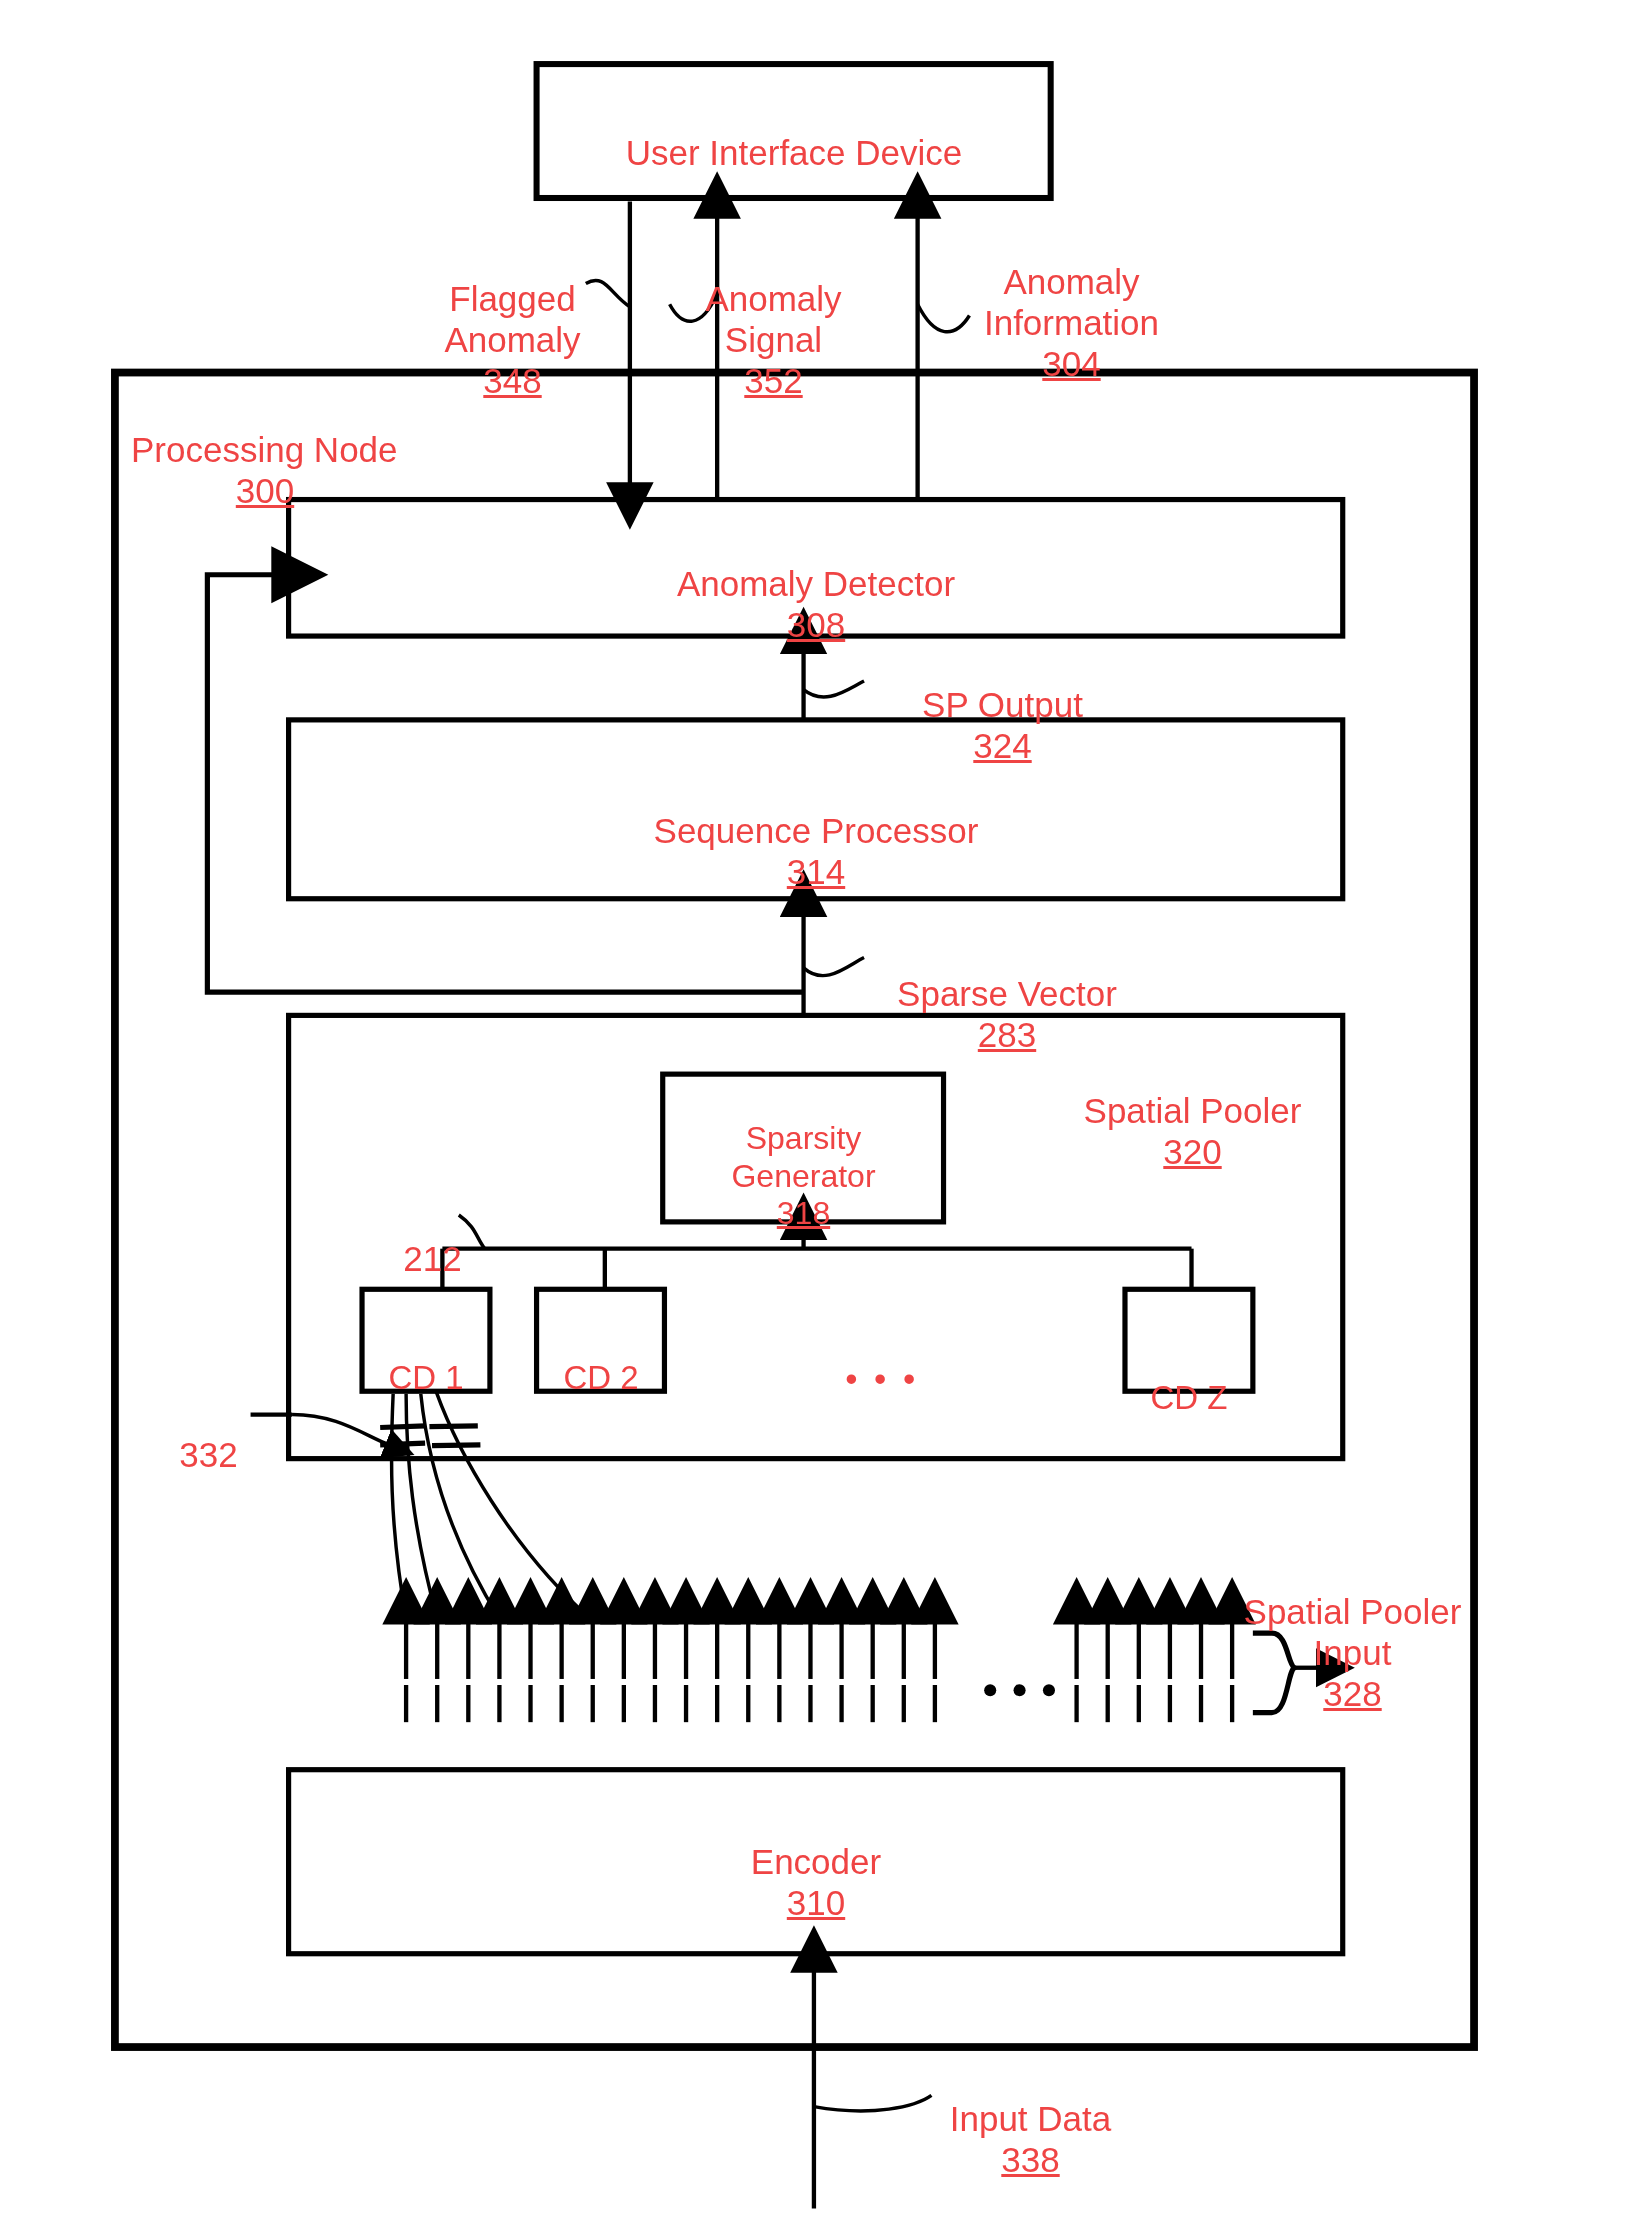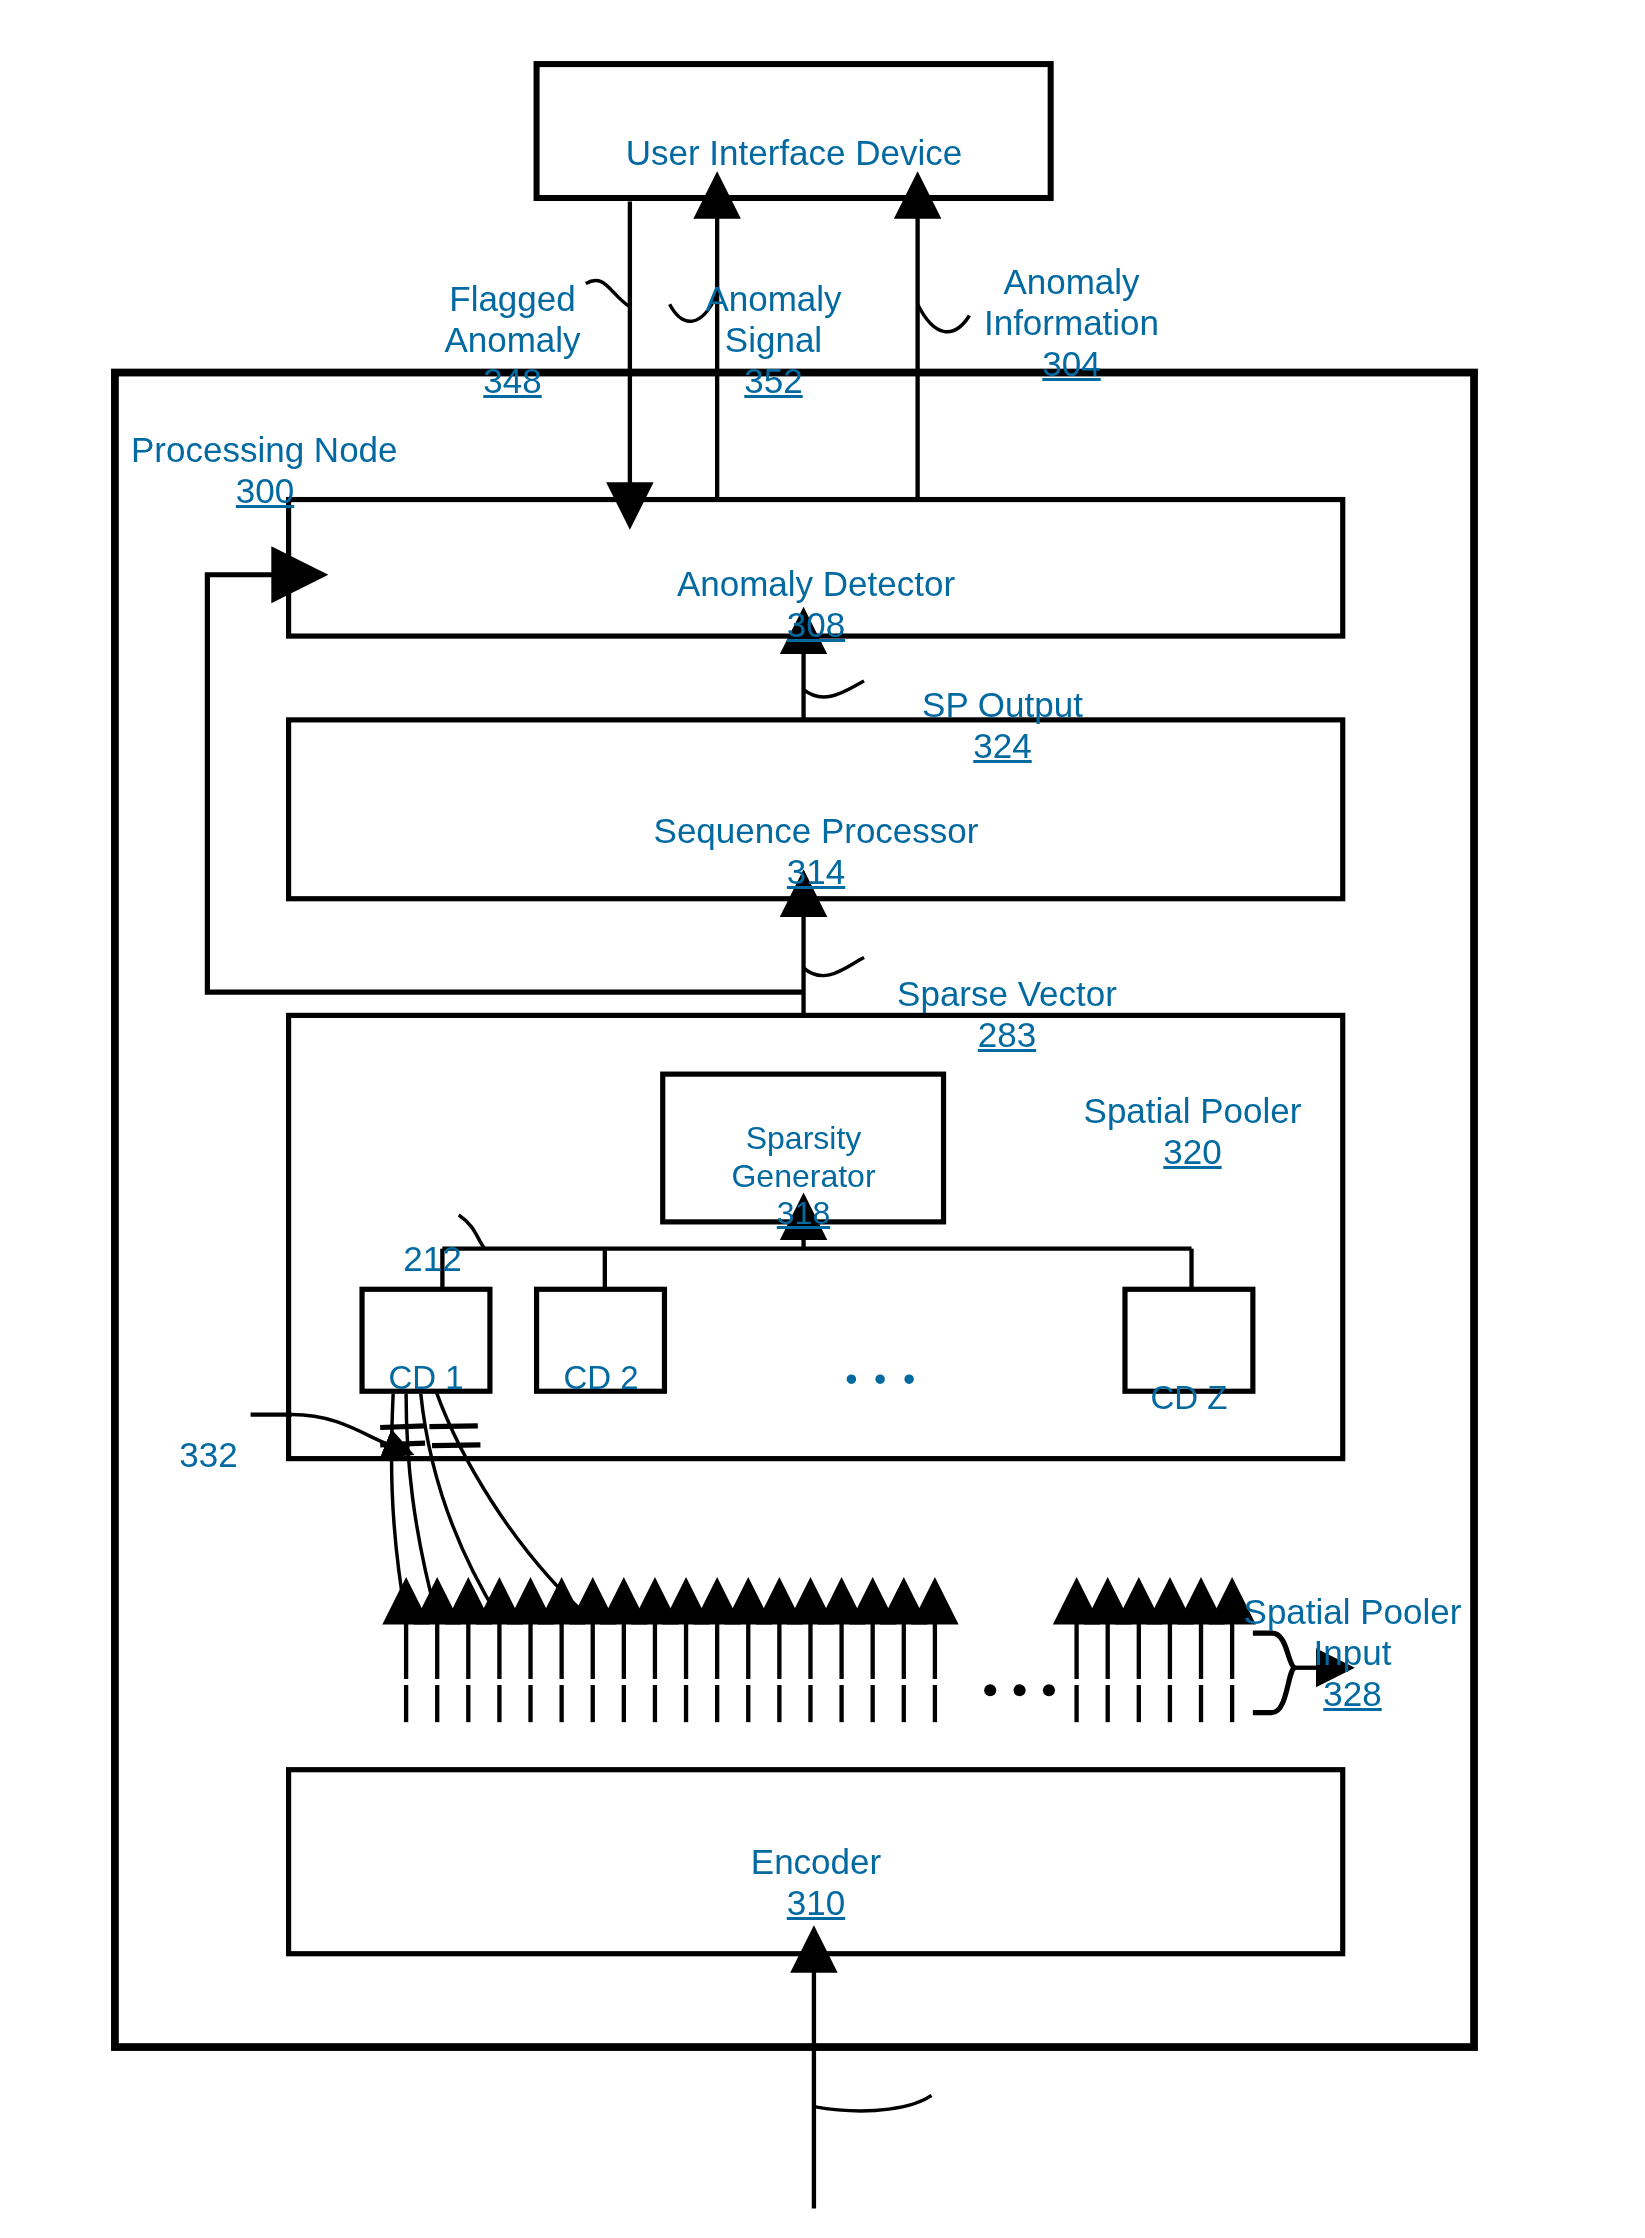--- a/index.html
+++ b/index.html
@@ -23,21 +23,21 @@
     position: absolute;
     left: 0; top: 0;
     width: 1646px;
     height: 2239px;
   }
   .lbl {
     position: absolute;
     text-align: center;
     line-height: 1.17;
     white-space: pre-line;
-    color: #0369a1;
+    color: #ef4444;
     font-family: "Liberation Sans", sans-serif;
   }
   .lbl .ref {
     text-decoration: underline;
     display: block;
   }
   .t40 { font-size: 35px; }
   .t38 { font-size: 33px; }
   .t37 { font-size: 32px; }
 </style>
@@ -313,15 +313,19 @@
     <span>Spatial Pooler
 Input</span>
     <span class="ref">328</span>
   </div>
 
   <div class="lbl t40" style="left:289px; top:1801px; width:1054px;">
     <span>Encoder</span>
     <span class="ref">310</span>
   </div>
 
+  <div class="lbl t40" style="left:918px; top:2058px; width:225px;">
+    <span>Input Data</span>
+    <span class="ref">338</span>
+  </div>
 
 </div>
 
 
 </body></html>

